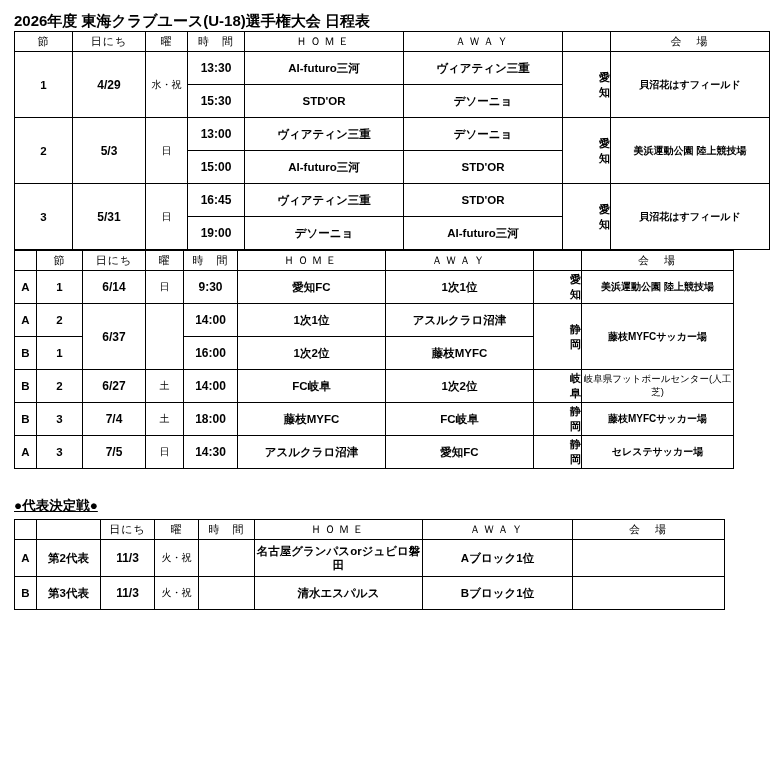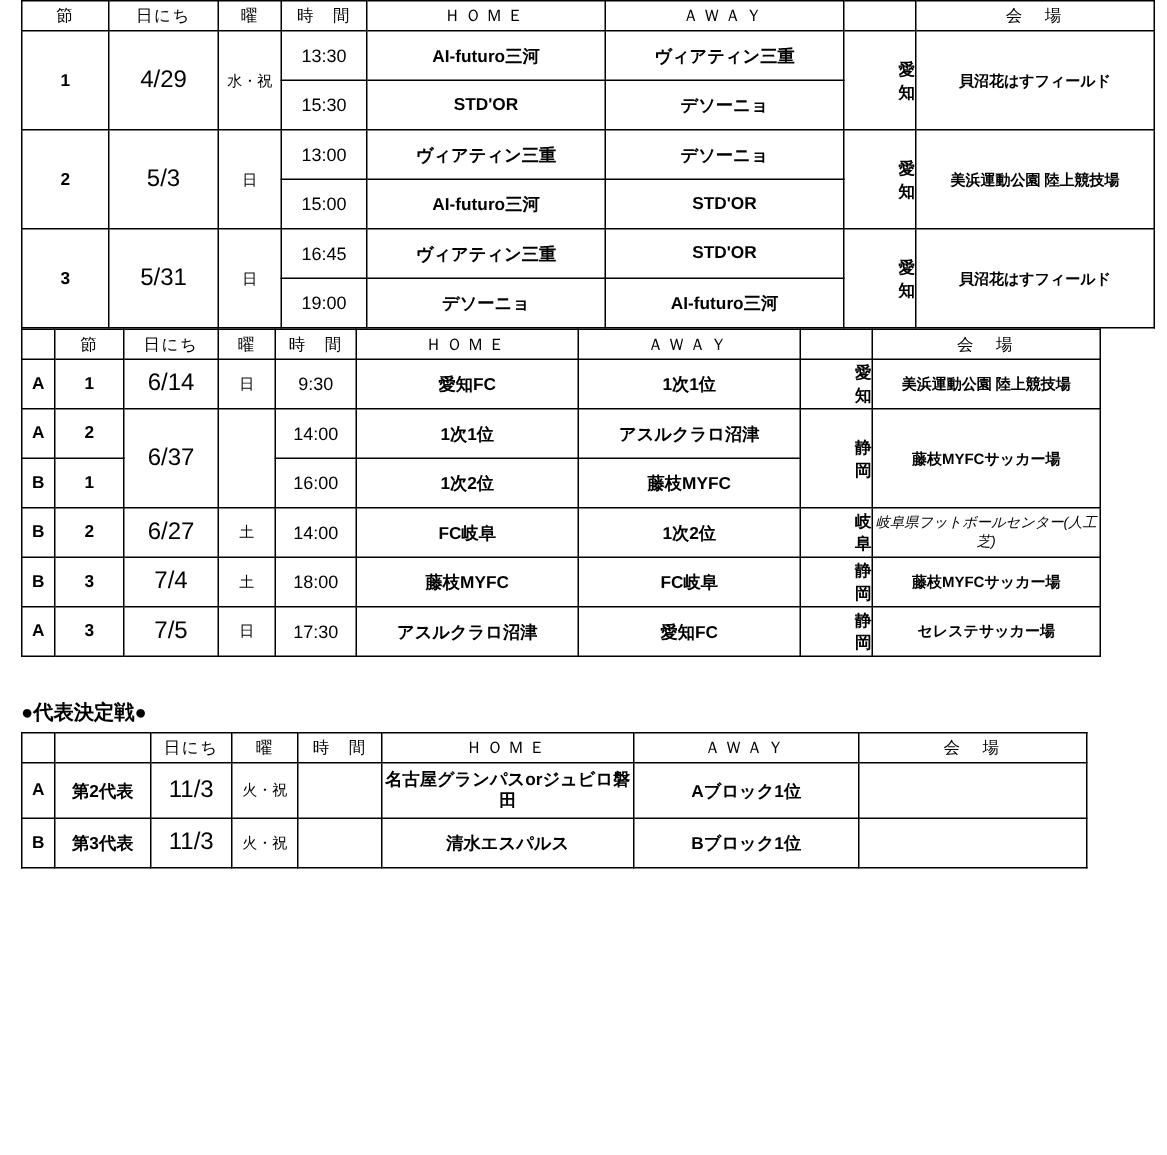--- a/index.html
+++ b/index.html
@@ -52,27 +52,27 @@
   }
   .hdr-sp { letter-spacing: 3px; }
   .hdr-sp2 { letter-spacing: 2px; }
   .cell-row { height: 33px; }
   .venue {
     font-weight: bold;
     font-size: 10px;
     letter-spacing: 0px;
   }
   .pref { font-weight: bold; font-size: 11px; padding-left: 36px; }
-  .time { font-weight: normal; font-size: 12px; }
-  .date { font-weight: normal; font-size: 16px; }
+  .time { font-weight: bold; font-size: 12px; }
+  .date { font-weight: bold; font-size: 12px; }
   .dow { font-weight: normal; font-size: 10px; margin-left: 28px; }
   .team { font-weight: bold; font-size: 11.5px; }
   .round { font-weight: bold; font-size: 11.5px; }
   .grp { font-weight: bold; font-size: 11.5px; }
-  .small-venue { font-weight: normal; font-size: 9.5px; font-style: italic; }
+  .small-venue { font-weight: normal; font-size: 9.5px; }
   .two-line { line-height: 1.25; }
 
   
   .t1 col.c0 { width: 58px; }
   .t1 col.c1 { width: 73px; }
   .t1 col.c2 { width: 42px; }
   .t1 col.c3 { width: 57px; }
   .t1 col.c4 { width: 159px; }
   .t1 col.c5 { width: 159px; }
   .t1 col.c6 { width: 42px; }
@@ -99,20 +99,21 @@
   .t3 col.c6 { width: 150px; }
   .t3 col.c7 { width: 152px; }
 
   .r-tall { height: 37px; }
 </style>
 </head>
 <body>
 
 <div class="page">
 
+  <div class="doc-title">2026年度 東海クラブユース(U-18)選手権大会 日程表</div>
 
 
   <table class="t1">
     <colgroup>
         <col class="c0">
         <col class="c1">
         <col class="c2">
         <col class="c3">
         <col class="c4">
         <col class="c5">
@@ -259,30 +260,30 @@
         <td class="team">藤枝MYFC</td>
         <td class="team">FC岐阜</td>
         <td class="pref">静岡</td>
         <td class="venue">藤枝MYFCサッカー場</td>
       </tr>
       <tr class="cell-row">
         <td class="grp">A</td>
         <td class="round">3</td>
         <td class="date">7/5</td>
         <td class="dow">日</td>
-        <td class="time">17:30</td>
+        <td class="time">14:30</td>
         <td class="team">アスルクラロ沼津</td>
         <td class="team">愛知FC</td>
         <td class="pref">静岡</td>
         <td class="venue">セレステサッカー場</td>
       </tr>
     </tbody>
   </table>
 
-  <div class="section-head" style="margin-top:28px;">●代表決定戦●</div>
+  <div class="section-head" style="margin-top:28px;text-decoration:underline;">●代表決定戦●</div>
 
   <table class="t3">
     <colgroup>
         <col class="c0">
         <col class="c1">
         <col class="c2">
         <col class="c3">
         <col class="c4">
         <col class="c5">
         <col class="c6">

